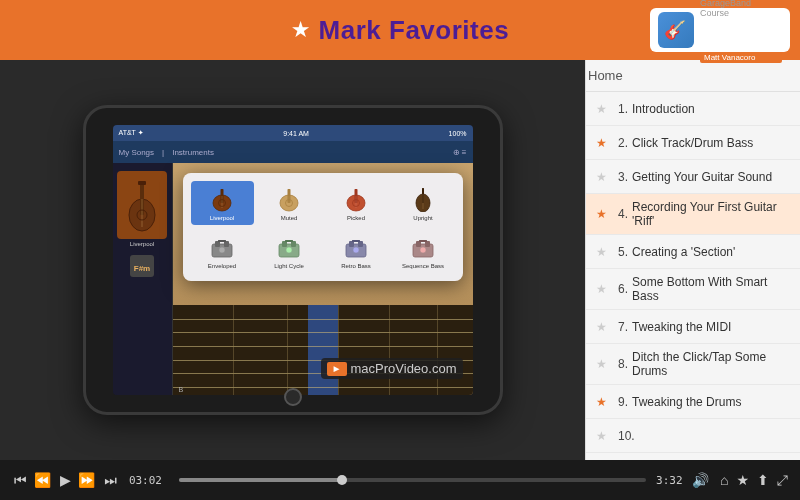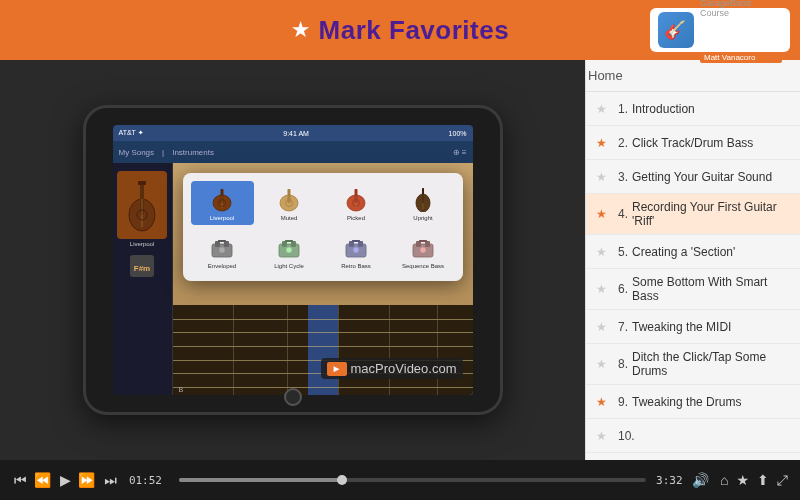--- a/index.html
+++ b/index.html
@@ -653,21 +653,21 @@
 </div>
 
 <div class="bottom-controls">
   <div class="transport-buttons">
     <span class="transport-btn">⏮</span>
     <span class="transport-btn">⏪</span>
     <span class="transport-btn">▶</span>
     <span class="transport-btn">⏩</span>
     <span class="transport-btn">⏭</span>
   </div>
-  <span class="time-display">01:52</span>
+  <span class="time-display">03:02</span>
   <div class="progress-bar-container">
     <div class="progress-bar-fill"></div>
     <div class="progress-handle"></div>
   </div>
   <span class="duration-display">3:32</span>
   <span class="volume-icon">🔊</span>
   <div class="right-controls">
     <span class="ctrl-icon">⌂</span>
     <span class="ctrl-icon">★</span>
     <span class="ctrl-icon">⬆</span>

